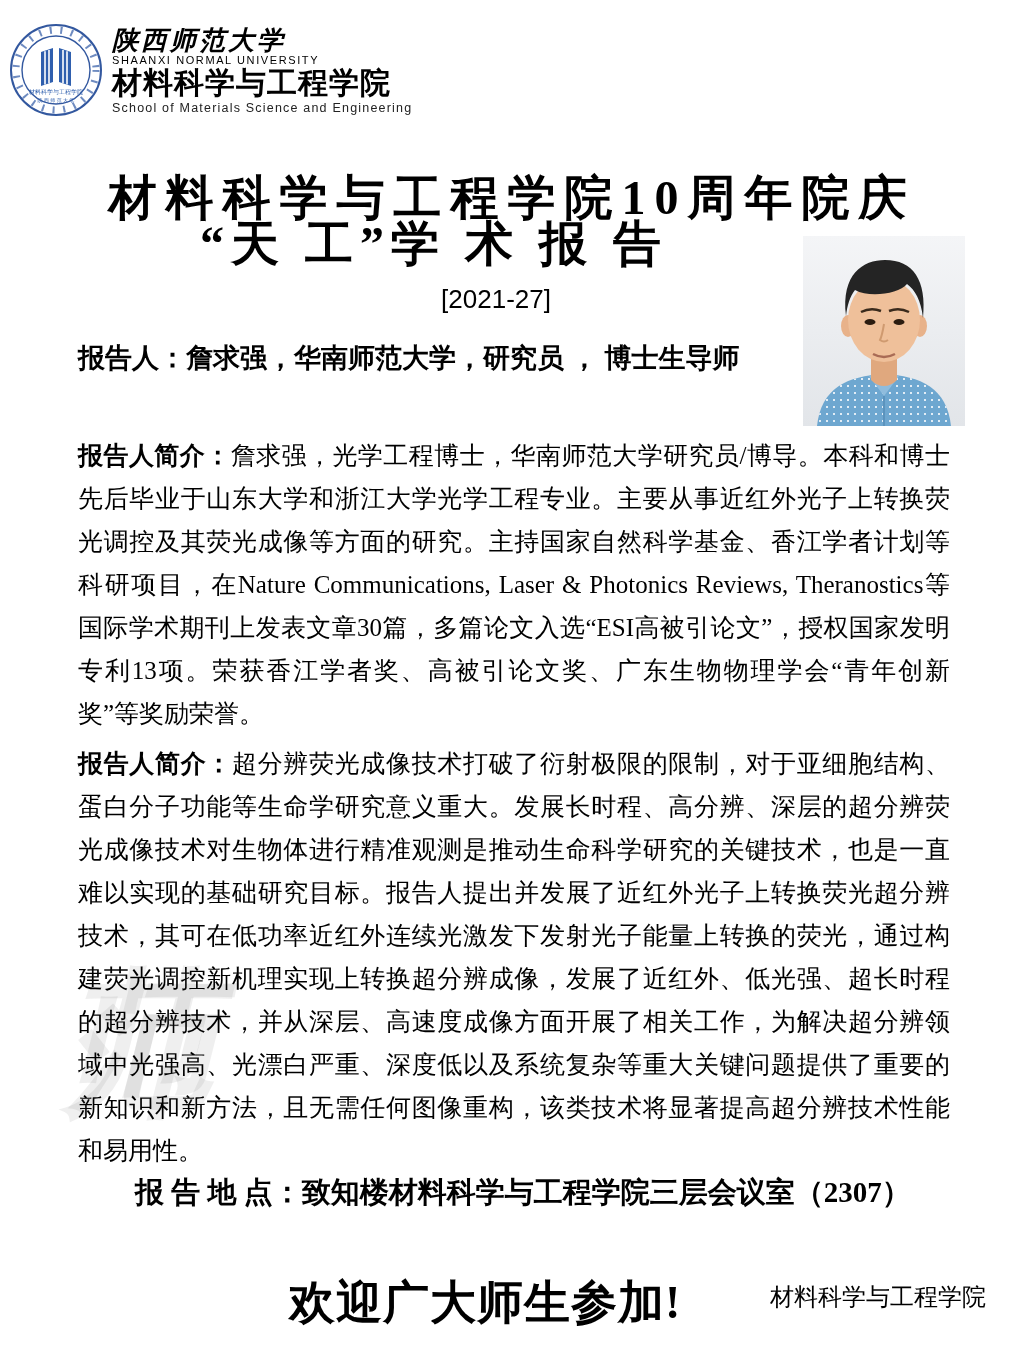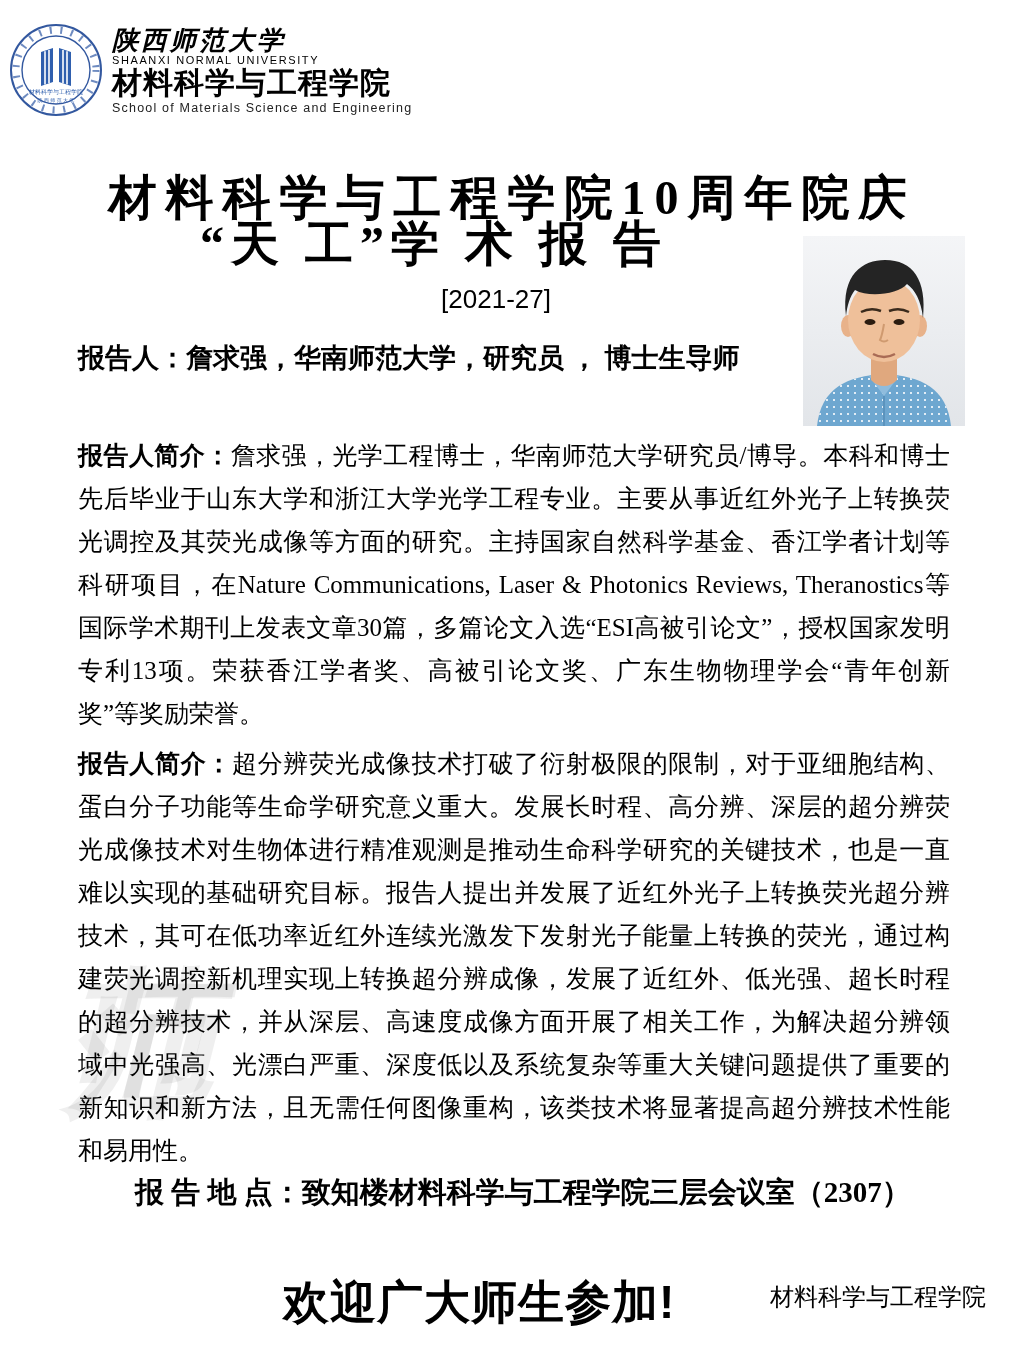--- a/index.html
+++ b/index.html
@@ -79,22 +79,22 @@
     margin:0;
   }
   .bio{top:434px;}
   .abstract{top:742px;}
   .par-label{font-weight:bold;}
   
   .sched{position:absolute;left:135px;top:1166px;font-weight:bold;font-size:29px;}
   .sched-line{line-height:52px;white-space:nowrap;}
   
   .welcome{
-    position:absolute;left:283px;top:1272px;
-    font-family:Liberation Sans, sans-serif;
+    position:absolute;left:289px;top:1272px;
+    font-family:Liberation Serif, serif;
     font-weight:bold;font-size:46px;letter-spacing:1px;white-space:nowrap;
   }
   .sign{
     position:absolute;right:38px;top:1278px;width:300px;
     text-align:right;font-size:24px;line-height:38px;
   }
 </style>
 </head>
 <body>
 

